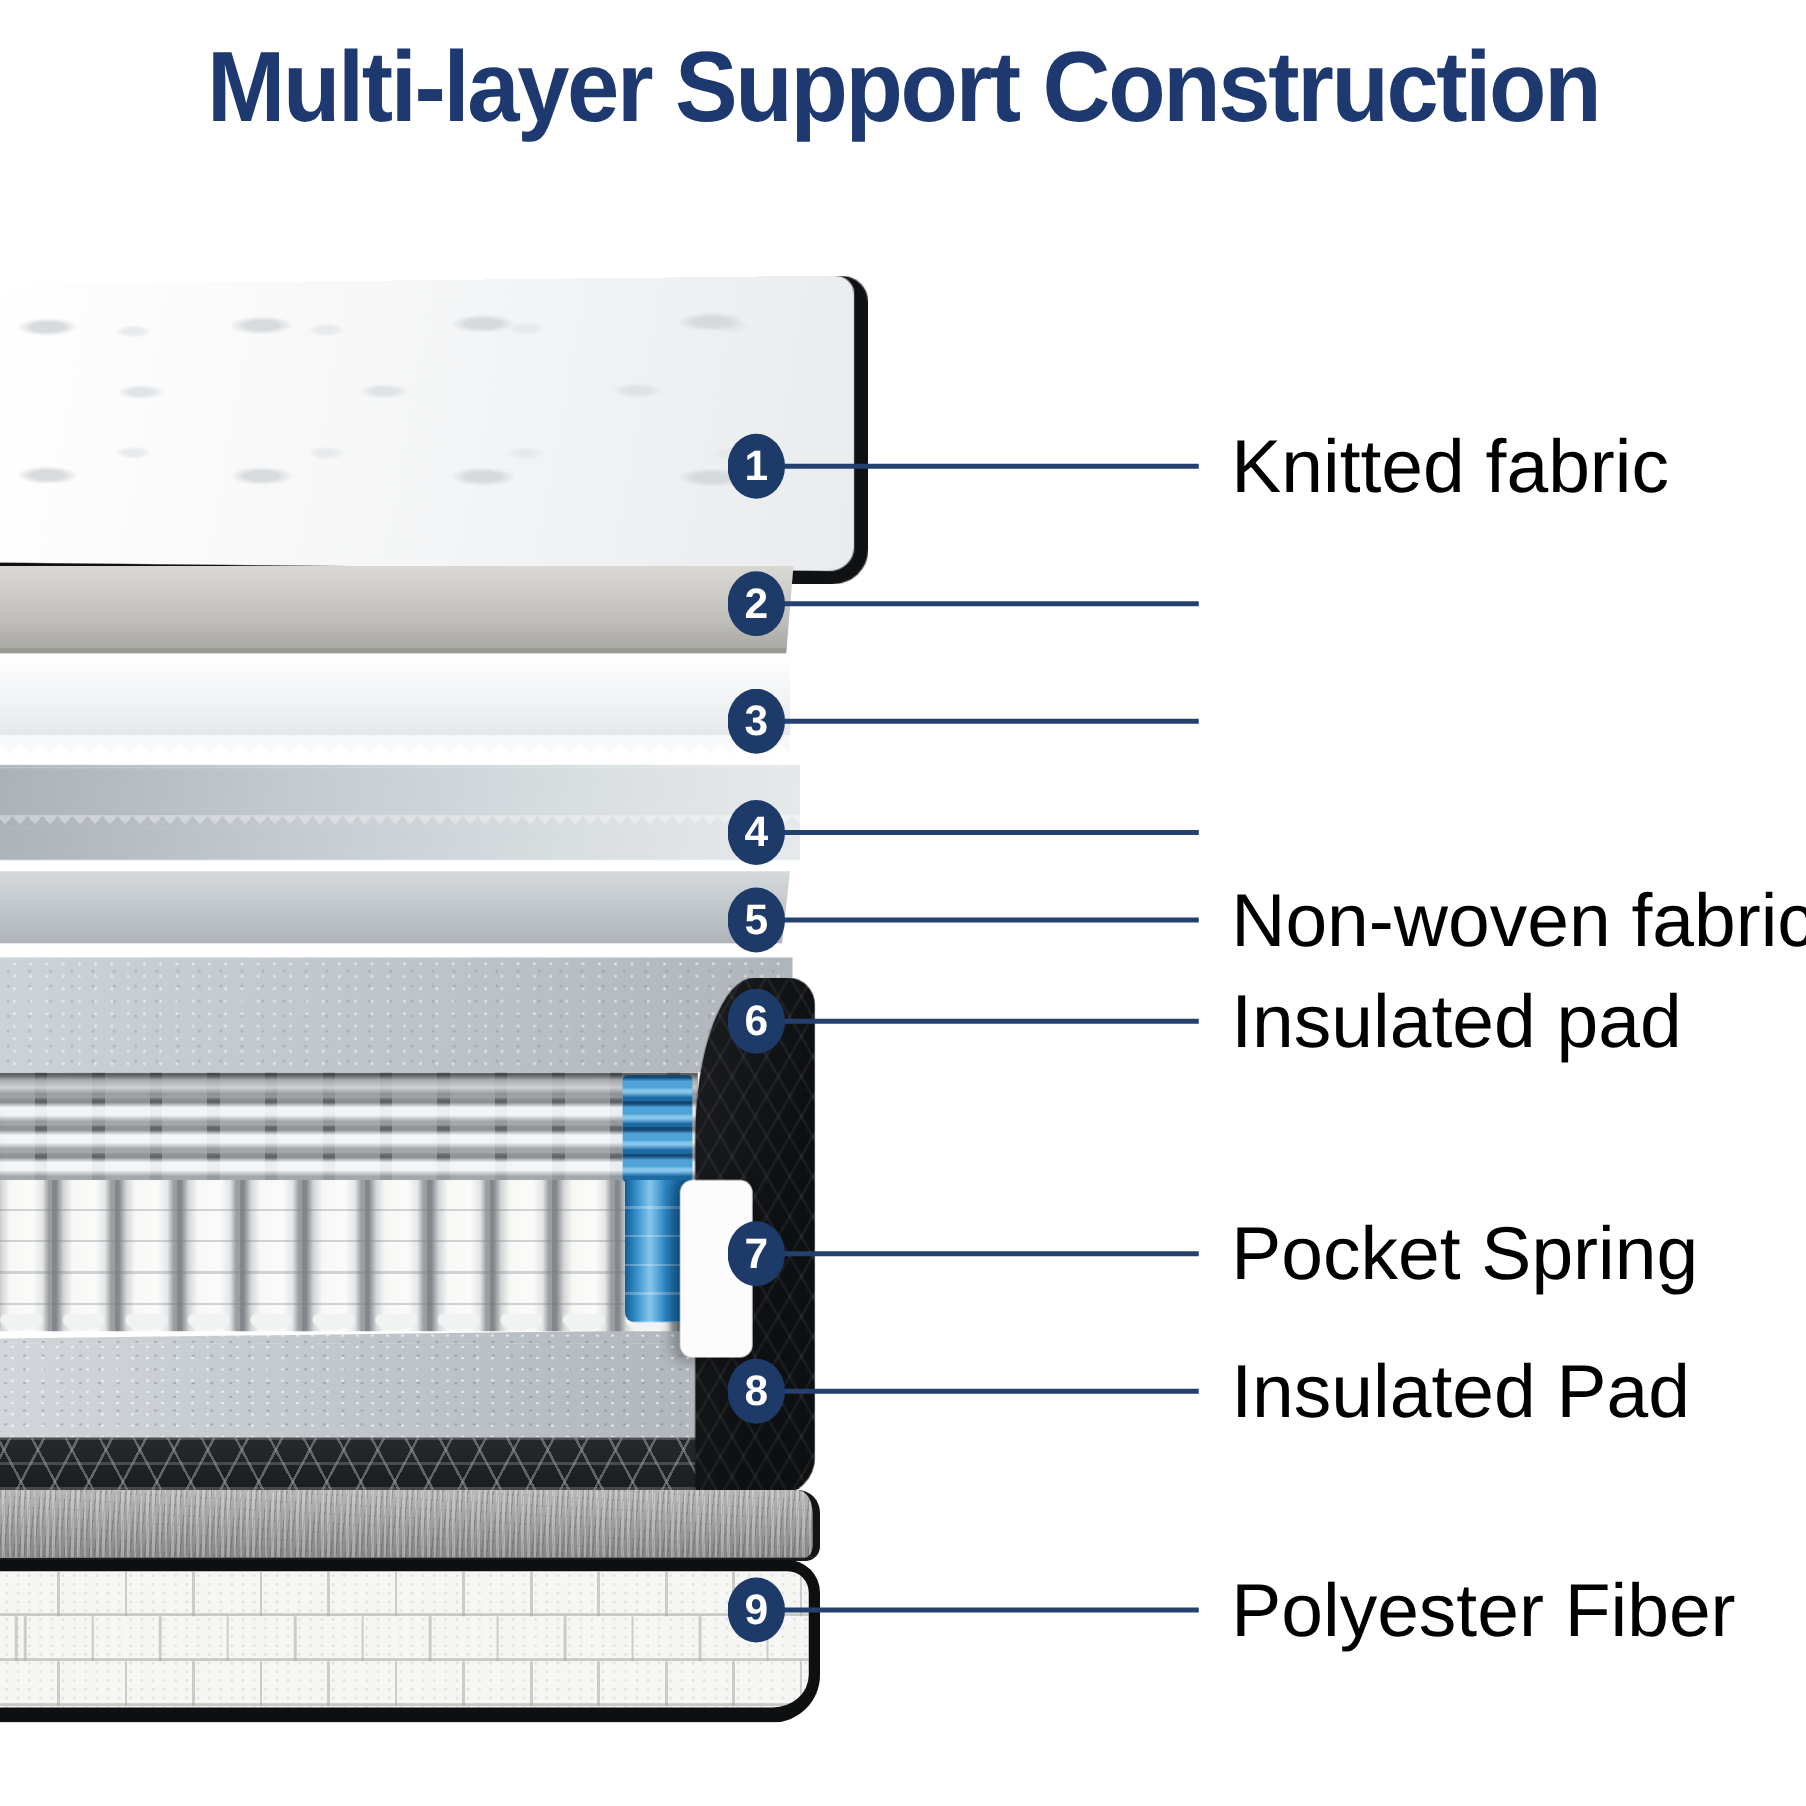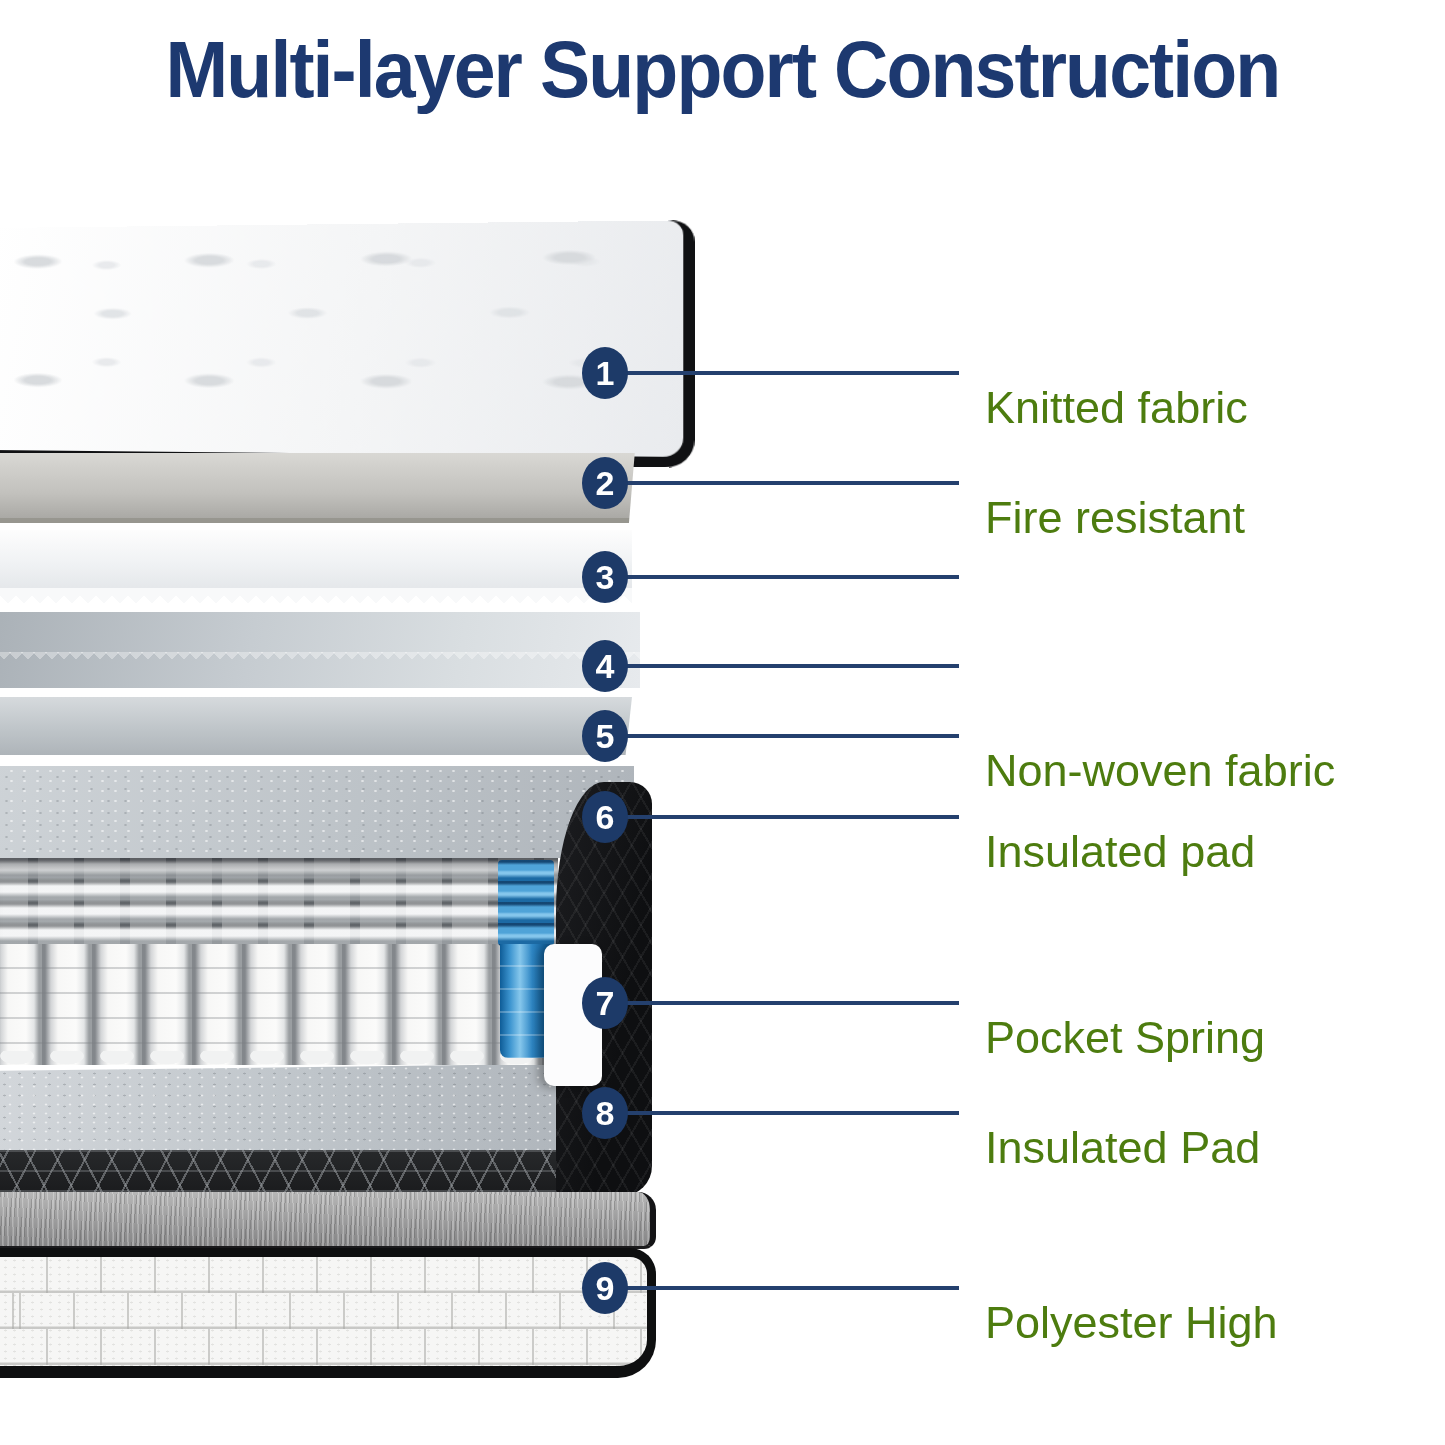--- a/index.html
+++ b/index.html
@@ -161,21 +161,21 @@
   
   .callout{position:absolute;left:582px;height:52px;width:860px;z-index:10;}
   .badge{
     position:absolute;left:0;top:0;width:46px;height:52px;border-radius:50%;
     background:#1d3a68;color:#ffffff;font-size:34px;font-weight:bold;
     display:flex;align-items:center;justify-content:center;
   }
   .cline{position:absolute;left:24px;top:24px;width:353px;height:4px;background:#24406e;}
   .clabel{
     position:absolute;left:403px;top:50%;transform:translateY(-50%);
-    font-size:45px;line-height:49px;color:#4d7c0f;white-space:nowrap;margin-top:34px;
+    font-size:60px;line-height:49px;color:#000000;white-space:nowrap;
   }
   .clabel span{display:block;}
   .clabel span:empty{display:none;}
 </style>
 </head>
 <body>
 
 <h1 class="title">Multi-layer Support Construction</h1>
 
 <div class="mattress">
@@ -223,21 +223,20 @@
   <span class="badge">1</span>
   <div class="clabel">
     <span>Knitted fabric</span>
   </div>
 </div>
 
 <div class="callout" style="top:457px">
   <span class="cline"></span>
   <span class="badge">2</span>
   <div class="clabel">
-    <span>Fire resistant</span>
   </div>
 </div>
 
 <div class="callout" style="top:551px">
   <span class="cline"></span>
   <span class="badge">3</span>
 </div>
 
 <div class="callout" style="top:640px">
   <span class="cline"></span>
@@ -273,15 +272,15 @@
   <span class="badge">8</span>
   <div class="clabel">
     <span>Insulated Pad</span>
   </div>
 </div>
 
 <div class="callout" style="top:1262px">
   <span class="cline"></span>
   <span class="badge">9</span>
   <div class="clabel">
-    <span>Polyester High</span>
+    <span>Polyester Fiber</span>
   </div>
 </div>
 
 </body></html>

